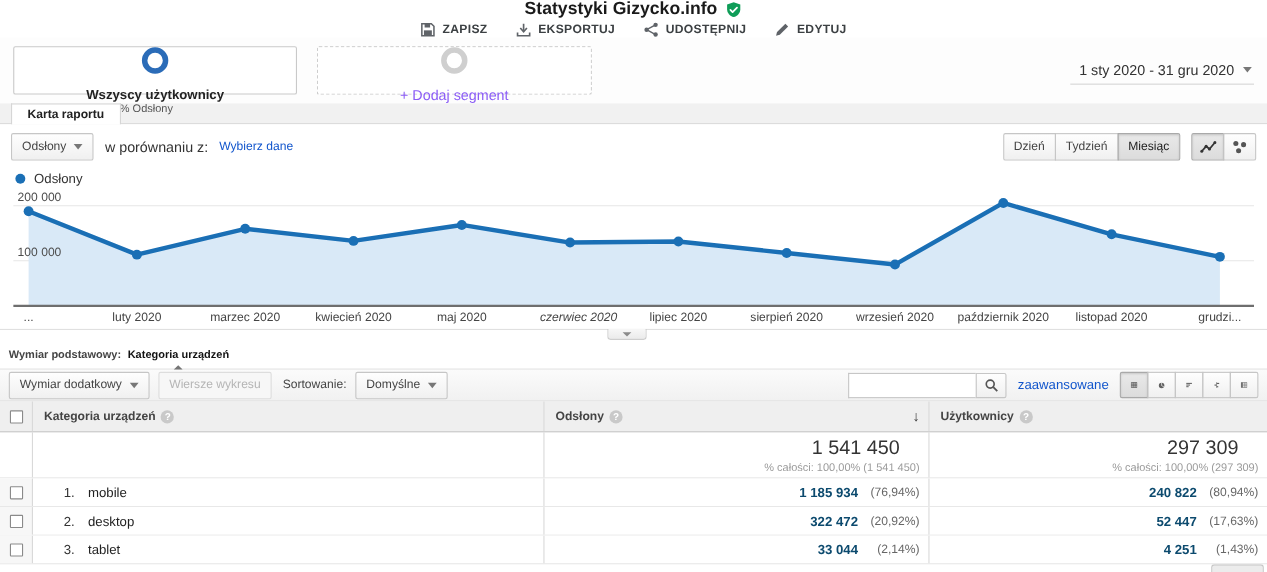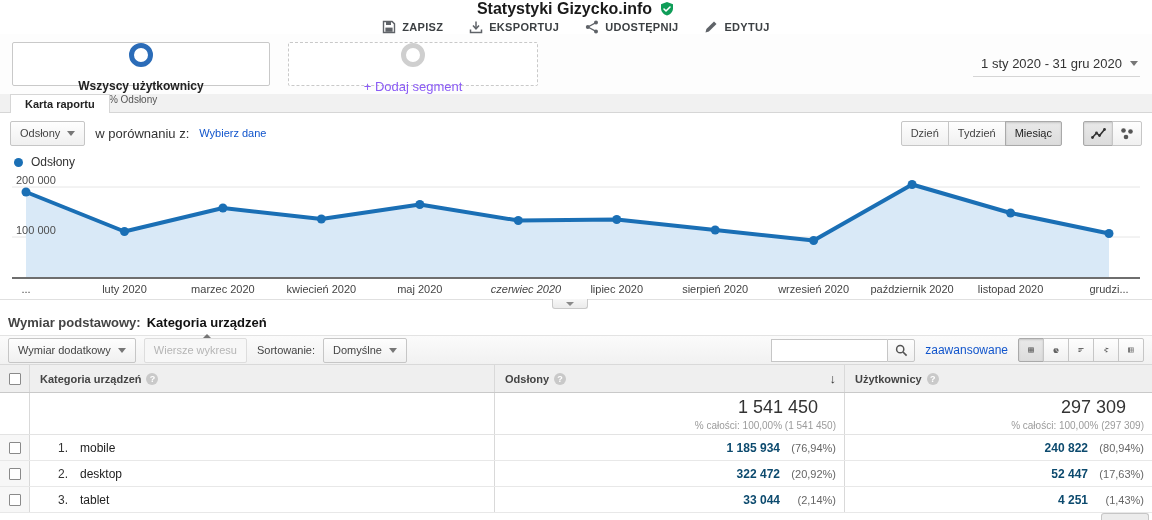--- a/index.html
+++ b/index.html
@@ -35,21 +35,21 @@
     border-bottom:none; font-size:11px; font-weight:bold; color:#222; margin-bottom:-1px; cursor:default; }
 
   .panel { background:#fff; }
   .controls-row { height:40px; display:flex; align-items:center; padding:0 10px; gap:10px; }
   .ga-btn { display:inline-flex; align-items:center; gap:7px; height:25px; padding:0 9px;
     background:linear-gradient(#fefefe,#f0f0f0); border:1px solid #c6c6c6; border-radius:2px;
     font-family:inherit; font-size:11px; color:#444; cursor:pointer; }
   .ga-btn.disabled { color:#b5b5b5; background:#f7f7f7; border-color:#ddd; cursor:default; }
   .cmp-label { font-size:13px; color:#333; }
   .blue-link { font-size:11px; color:#1155cc; text-decoration:none; cursor:pointer; }
-  .controls-right { margin-left:auto; display:flex; align-items:center; gap:21px; }
+  .controls-right { margin-left:auto; display:flex; align-items:center; gap:10px; }
   .btn-group { display:inline-flex; }
   .btn-group .ga-btn { border-radius:0; margin-left:-1px; }
   .btn-group .ga-btn:first-child { border-radius:2px 0 0 2px; margin-left:0; }
   .btn-group .ga-btn:last-child { border-radius:0 2px 2px 0; }
   .ga-btn.active { background:linear-gradient(#e9e9e9,#dcdcdc); border-color:#a9a9a9;
     box-shadow:inset 0 1px 2px rgba(0,0,0,.15); color:#222; }
   .icon-btn { width:30px; justify-content:center; padding:0; }
 
   .legend-row { height:18px; display:flex; align-items:center; gap:8px; padding-left:14px; }
   .legend-dot { width:9px; height:9px; border-radius:50%; background:#1a6fb5; }
@@ -61,21 +61,21 @@
   .x-labels { position:absolute; left:12px; top:110px; width:1128px; height:18px; }
   .x-labels span { position:absolute; top:2px; transform:translateX(-50%); font-size:11px; color:#444; white-space:nowrap; }
 
   .chart-divider { position:relative; height:10px; border-top:1px solid #e0e0e0; }
   .collapse-btn { position:absolute; left:552px; top:-1px; width:36px; height:10px;
     background:linear-gradient(#f7f7f7,#ebebeb); border:1px solid #c9c9c9; border-top:none;
     border-radius:0 0 3px 3px; display:flex; align-items:center; justify-content:center; cursor:pointer; padding:0; }
   .collapse-btn .tri { width:0; height:0; border-left:4px solid transparent; border-right:4px solid transparent;
     border-top:4px solid #8a8a8a; }
 
-  .dim-row { height:26px; display:flex; align-items:center; gap:6px; padding-left:8px; font-size:13px;text-align:center; }
+  .dim-row { height:26px; display:flex; align-items:center; gap:6px; padding-left:8px; font-size:10px;text-align:center; }
   .dim-label { font-weight:bold; color:#444; }
   .dim-value { position:relative; font-weight:bold; color:#111; cursor:pointer; }
   .dim-value .marker { position:absolute; left:50%; bottom:-8px; transform:translateX(-50%);
     width:0; height:0; border-left:4px solid transparent; border-right:4px solid transparent;
     border-bottom:4px solid #757575; }
 
   .toolbar { height:30px; display:flex; align-items:center; gap:8px; padding:0 8px;
     background:linear-gradient(#fbfbfb,#f1f1f1); border-top:1px solid #e3e3e3; border-bottom:1px solid #d9d9d9; }
   .sort-label { font-size:11px; color:#444; margin-left:2px; }
   .toolbar-right { margin-left:auto; display:flex; align-items:center; gap:10px; }

